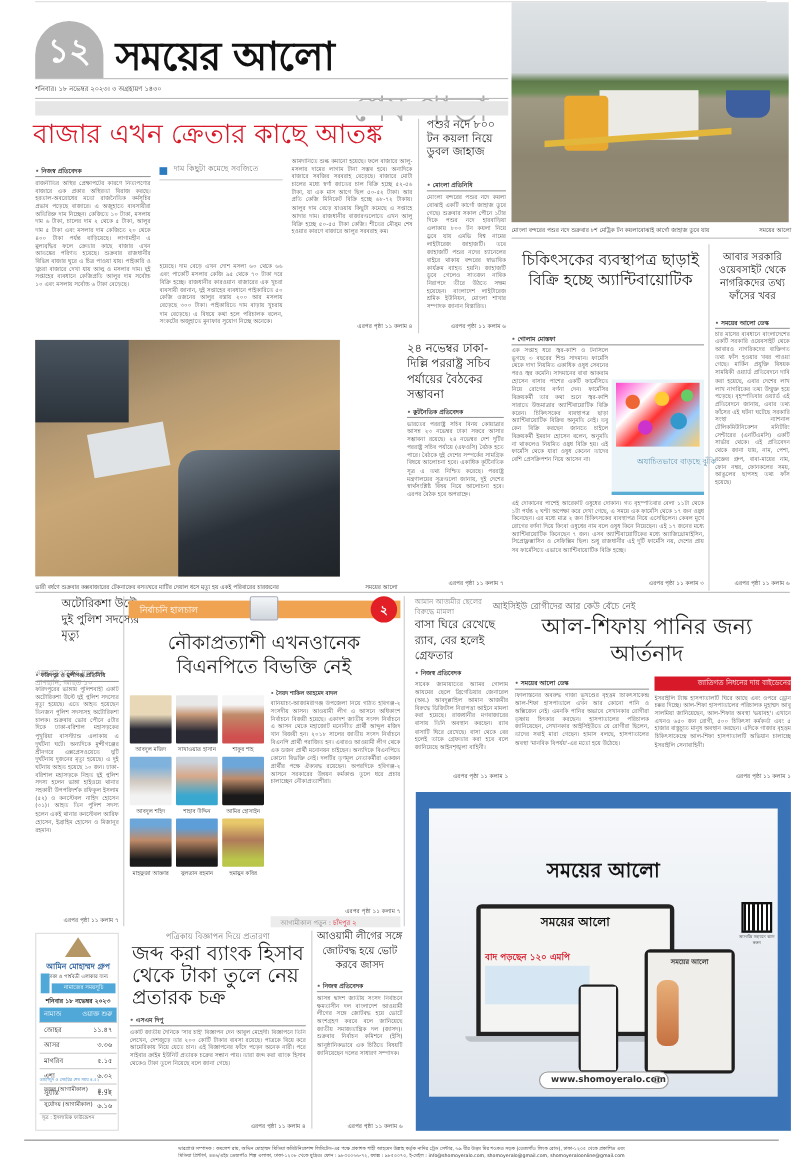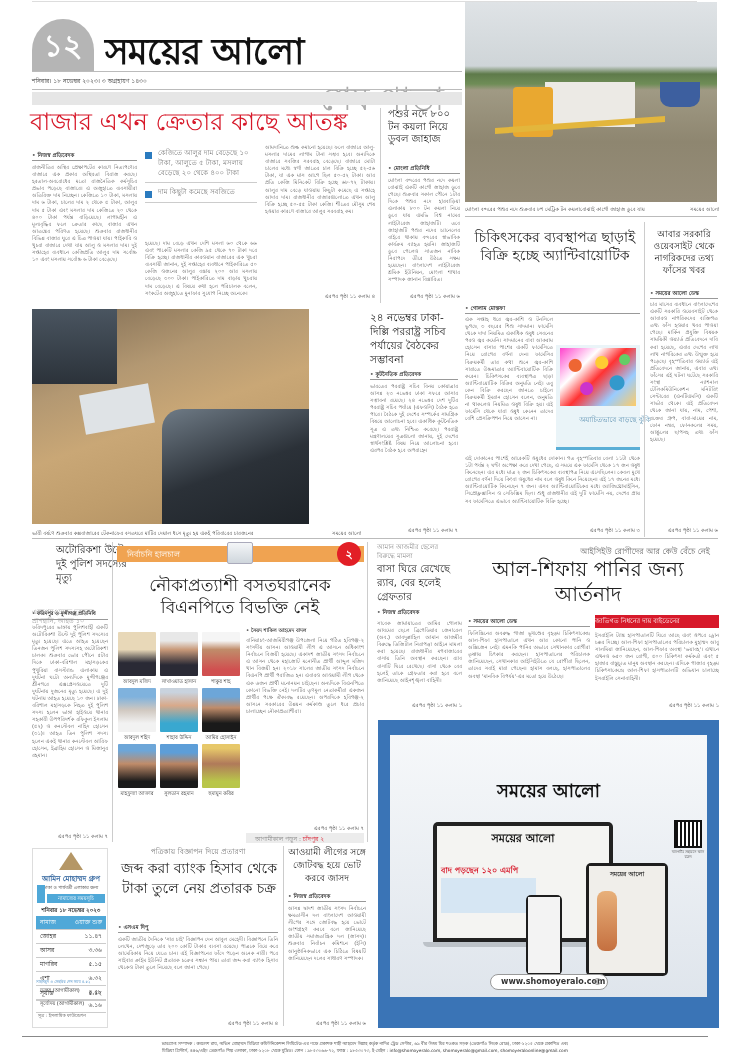--- a/index.html
+++ b/index.html
@@ -35,24 +35,20 @@
 <div class="abs" style="left:32px;top:92px;width:430px;height:13px;background:#e6e6e6;"></div>
 
 <div class="abs hl" style="left:30px;top:107px;font-size:24px;color:#d7192a;white-space:nowrap;">বাজার এখন ক্রেতার কাছে আতঙ্ক</div>
 <div class="abs byline" style="left:32px;top:152px;">নিজস্ব প্রতিবেদক</div>
 <div class="rule" style="left:32px;top:160px;width:105px;background:#999;"></div>
 <div class="abs txt" style="left:32px;top:164px;width:105px;height:135px;">রাজনীতির অস্থির প্রেক্ষাপটের কারণে নিত্যপণ্যের বাজারে এক প্রকার অস্থিরতা বিরাজ করছে। হরতাল-অবরোধের মতো রাজনৈতিক কর্মসূচির প্রভাব পড়েছে বাজারে। এ অজুহাতে ব্যবসায়ীরা অতিরিক্ত দাম নিচ্ছেন। কেজিতে ১০ টাকা, মসলায় দাম ৬ টাকা, চালের দাম ২ থেকে ৫ টাকা, আলুর দাম ৫ টাকা এবং মসলার দাম কেজিতে ২০ থেকে ৪০০ টাকা পর্যন্ত বাড়িয়েছে। লাগামহীন এ মূল্যবৃদ্ধির ফলে ক্রেতার কাছে বাজার এখন আতঙ্কের পরিণত হয়েছে। শুক্রবার রাজধানীর বিভিন্ন বাজার ঘুরে এ চিত্র পাওয়া যায়। পাইকারি ও খুচরা বাজারে দেখা যায় আলু ও মসলার দাম। দুই সপ্তাহের ব্যবধানে কেজিপ্রতি আলুর দাম সর্বোচ্চ ১০ এবং মসলায় সর্বোচ্চ ৬ টাকা বেড়েছে।</div>
 
 <div class="abs" style="left:145px;top:144px;width:112px;">
   <div class="bullet-item">
       <span class="bullet-sq"></span>
-      <span style="font-size:7px;line-height:10px;">কেজিতে আলুর দাম বেড়েছে ১০ টাকা, আলুতে ৫ টাকা, মসলায় বেড়েছে ২০ থেকে ৪০০ টাকা</span>
-    </div>
-  <div class="bullet-item">
-      <span class="bullet-sq"></span>
       <span style="font-size:7px;line-height:10px;">দাম কিছুটা কমেছে সবজিতে</span>
     </div>
 </div>
 <div class="abs txt" style="left:145px;top:240px;width:112px;height:59px;">হয়েছে। দাম বেড়ে এখন দেশি মসলা ৬০ থেকে ৬৬ এবং পাকেটি মসলার কেজি ৯৫ থেকে ৭০ টাকা দরে বিক্রি হচ্ছে। রাজধানীর কারওয়ান বাজারের এক খুচরা ব্যবসায়ী জানান, দুই সপ্তাহের ব্যবধানে পাইকারিতে ৫০ কেজি ওজনের আলুর বস্তায় ২০০ আর মসলায় বেড়েছে ৩০০ টাকা। পাইকারিতে দাম বাড়ায় খুচরায় দাম বেড়েছে। এ বিষয়ে কথা হলে পরিচালক বলেন, সংকটের অজুহাতে মুনাফার সুযোগ নিচ্ছে অনেকে।</div>
 <div class="abs txt" style="left:265px;top:144px;width:110px;height:150px;">আমদানিতে শুল্ক কমানো হয়েছে। ফলে বাজারে আলু-মসলার দামের লাগাম টানা সম্ভব হবে। অন্যদিকে বাজারে সবজির সরবরাহ বেড়েছে। বাজারে মোটা চালের মধ্যে স্বর্ণা জাতের চাল বিক্রি হচ্ছে ৫২-৫৬ টাকা, যা এক মাস আগে ছিল ৫০-৫২ টাকা। আর প্রতি কেজি মিনিকেট বিক্রি হচ্ছে ৬৮-৭২ টাকায়। আলুর দাম বেড়ে যাওয়ায় কিছুটা কমেছে এ সপ্তাহে আদার দাম। রাজধানীর বাজারগুলোতে এখন আলু বিক্রি হচ্ছে ৫০-৫৫ টাকা কেজি। শীতের মৌসুম শেষ হওয়ার কারণে বাজারে আলুর সরবরাহ কম।</div>
 <div class="abs cont" style="left:265px;top:293px;width:110px;">এরপর পৃষ্ঠা ১১ কলাম ৪</div>
 
 <div class="vrule" style="left:380px;top:108px;height:195px;"></div>
 <div class="abs hl" style="left:388px;top:108px;width:72px;font-size:10px;">পশুর নদে ৮০০ টন কয়লা নিয়ে ডুবল জাহাজ</div>
 <div class="abs byline" style="left:388px;top:165px;">মোংলা প্রতিনিধি</div>
@@ -112,21 +108,21 @@
 <div class="abs cont" style="left:32px;top:833px;width:76px;">এরপর পৃষ্ঠা ১১ কলাম ৭</div>
 <div class="vrule" style="left:112px;top:542px;height:300px;"></div>
 
 <div class="abs" style="left:117px;top:546px;width:247px;height:16px;background:#f0a351;"></div>
 <div class="abs" style="left:127px;top:548px;font-size:8px;color:#fff;">নির্বাচনি হালচাল</div>
 <div class="abs" style="left:227px;top:542px;width:26px;height:22px;background:linear-gradient(#f4f6f8,#cfd6dc);border:1px solid #aab;border-radius:2px;"></div>
 <div class="abs" style="left:312px;top:548px;font-size:8px;color:#fff;margin-top:16px;">হবিগঞ্জ</div>
 <div class="abs" style="left:337px;top:542px;width:24px;height:24px;border-radius:50%;background:#e21f26;"></div>
 <div class="abs" style="left:337px;top:546px;width:24px;text-align:center;font-size:11px;font-weight:bold;color:#fff;">২</div>
 
-<div class="abs hl" style="left:130px;top:574px;width:220px;font-size:17px;text-align:center;line-height:22px;">নৌকাপ্রত্যাশী বসতঘরানেক বিএনপিতে বিভক্তি নেই</div>
+<div class="abs hl" style="left:130px;top:574px;width:220px;font-size:17px;text-align:center;line-height:22px;">নৌকাপ্রত্যাশী এখনওানেক বিএনপিতে বিভক্তি নেই</div>
 
 <div class="person" style="left:118px;top:632px;">
     <div class="face" style="background:linear-gradient(#e8d8b8 40%,#2a2a35 70%);"></div>
     <div class="name">আবদুল মজিদ</div>
   </div>
 <div class="person" style="left:160px;top:632px;">
     <div class="face" style="background:linear-gradient(#e8e8e8 20%,#c99a7a 40%,#2a2a35 75%);"></div>
     <div class="name">সাখাওয়াত হাসান</div>
   </div>
 <div class="person" style="left:202px;top:632px;">
@@ -164,26 +160,26 @@
 <div class="abs" style="left:246px;top:833px;width:118px;height:10px;background:#ececec;"></div>
 <div class="abs" style="left:255px;top:834px;font-size:6px;color:#888;"><span>আগামীকাল পড়ুন</span> : <span style="color:#d7192a;">চাঁদপুর ২</span></div>
 <div class="vrule" style="left:367px;top:542px;height:300px;"></div>
 
 <div class="abs" style="left:377px;top:543px;width:80px;font-size:6.5px;line-height:9px;color:#888;">আমান আজমীর ছেলের বিরুদ্ধে মামলা</div>
 <div class="abs hl" style="left:377px;top:562px;width:85px;font-size:10px;line-height:14px;">বাসা ঘিরে রেখেছে র‍্যাব, বের হলেই গ্রেফতার</div>
 <div class="abs byline" style="left:377px;top:609px;">নিজস্ব প্রতিবেদক</div>
 <div class="abs txt" style="left:377px;top:620px;width:85px;height:82px;">সাবেক জামায়াতের আমির গোলাম আযমের ছেলে ব্রিগেডিয়ার জেনারেল (অব.) আবদুল্লাহিল আমান আজমীর বিরুদ্ধে ডিজিটাল নিরাপত্তা আইনে মামলা করা হয়েছে। রাজধানীর মগবাজারের বাসায় তিনি অবস্থান করছেন। র‍্যাব বাসাটি ঘিরে রেখেছে। বাসা থেকে বের হলেই তাকে গ্রেফতার করা হবে বলে জানিয়েছে আইনশৃঙ্খলা বাহিনী।</div>
 <div class="abs cont" style="left:377px;top:702px;width:85px;">এরপর পৃষ্ঠা ১১ কলাম ১</div>
 
-<div class="abs" style="left:470px;top:545px;width:240px;text-align:right;font-size:8px;color:#666;">আইসিইউ রোগীদের আর কেউ বেঁচে নেই</div>
+<div class="abs" style="left:448px;top:545px;width:240px;text-align:left;font-size:8px;color:#666;">আইসিইউ রোগীদের আর কেউ বেঁচে নেই</div>
 <div class="abs hl" style="left:478px;top:557px;width:220px;font-size:20px;text-align:center;line-height:25px;">আল-শিফায় পানির জন্য আর্তনাদ</div>
 <div class="abs byline" style="left:468px;top:618px;">সময়ের আলো ডেস্ক</div>
 <div class="rule" style="left:468px;top:626px;width:122px;background:#999;"></div>
 <div class="abs txt" style="left:468px;top:630px;width:122px;height:72px;">ফিলিস্তিনের অবরুদ্ধ গাজা ভূখণ্ডের বৃহত্তম চিকিৎসাকেন্দ্র আল-শিফা হাসপাতালে এখন আর কোনো পানি ও অক্সিজেন নেই। এমনকি পানির অভাবে সেখানকার রোগীরা তৃষ্ণায় চিৎকার করছেন। হাসপাতালের পরিচালক জানিয়েছেন, সেখানকার আইসিইউতে যে রোগীরা ছিলেন, তাদের সবাই মারা গেছেন। হামাস বলছে, হাসপাতালের অবস্থা 'মানবিক বিপর্যয়'-এর মতো হয়ে উঠেছে।</div>
-<div class="abs" style="left:595px;top:615px;width:124px;height:13px;background:#d7192a;color:#fff;font-size:6.5px;line-height:13px;text-align:left;">জাতিগত নিধনের দায় বাইডেনের</div>
+<div class="abs" style="left:595px;top:615px;width:124px;height:13px;background:#d7192a;color:#fff;font-size:6.5px;line-height:13px;text-align:right;">জাতিগত নিধনের দায় বাইডেনের</div>
 <div class="abs txt" style="left:595px;top:632px;width:124px;height:70px;">ইসরাইলি ট্যাঙ্ক হাসপাতালটি ঘিরে আছে এবং ওপরে ড্রোন চক্কর দিচ্ছে। আল-শিফা হাসপাতালের পরিচালক মুহাম্মদ আবু সালমিয়া জানিয়েছেন, আল-শিফার অবস্থা 'ভয়াবহ'। এখানে এখনও ৬৫০ জন রোগী, ৫০০ চিকিৎসা কর্মকর্তা এবং ৫ হাজার বাস্তুচ্যুত মানুষ অবস্থান করছেন। এদিকে গাজার বৃহত্তম চিকিৎসাকেন্দ্রে আল-শিফা হাসপাতালটি অভিযান চালাচ্ছে ইসরাইলি সেনাবাহিনী।</div>
 <div class="abs cont" style="left:595px;top:702px;width:124px;">এরপর পৃষ্ঠা ১১ কলাম ১</div>
 
 <div class="abs" style="left:32px;top:848px;width:76px;height:180px;border:1px solid #ddd;background:#fff;">
   <div class="abs" style="left:26px;top:3px;width:0;height:0;border-left:12px solid transparent;border-right:12px solid transparent;border-bottom:18px solid #b59766;"></div>
   <div class="abs" style="left:2px;top:24px;width:72px;text-align:center;font-size:7px;color:#2a5f9a;font-weight:bold;">আমিন মোহাম্মদ গ্রুপ</div>
   <div class="abs" style="left:2px;top:36px;width:72px;text-align:center;font-size:4.5px;color:#333;">ঢাকা ও পার্শ্ববর্তী এলাকার জন্য</div>
   <div class="abs" style="left:4px;top:36px;width:8px;height:18px;background:#4fa8d8;"></div>
   <div class="abs" style="left:14px;top:45px;width:58px;height:9px;background:#4fa8d8;color:#fff;font-size:5px;text-align:center;line-height:9px;">নামাজের সময়সূচি</div>
   <div class="abs" style="left:2px;top:58px;width:72px;text-align:center;font-size:5.5px;color:#222;font-weight:bold;">শনিবার ১৮ নভেম্বর ২০২৩</div>
@@ -219,21 +215,21 @@
       <span>৫.১২</span>
     </div>
   <div class="abs prayer-row" style="left:3px;top:150px;width:70px;">
       <span style="font-size:5px;">সূর্যোদয় (আগামীকাল)</span>
       <span>৬.১৬</span>
     </div>
   <div class="abs" style="left:5px;top:164px;font-size:4.5px;color:#555;">সূত্র : ইসলামিক ফাউন্ডেশন</div>
 </div>
 
 <div class="abs" style="left:118px;top:846px;width:160px;text-align:center;font-size:7.5px;color:#777;">পত্রিকায় বিজ্ঞাপন দিয়ে প্রতারণা</div>
-<div class="abs hl" style="left:120px;top:858px;width:158px;font-size:14px;text-align:center;line-height:20px;">জব্দ করা ব্যাংক হিসাব থেকে টাকা তুলে নেয় প্রতারক চক্র</div>
+<div class="abs hl" style="left:120px;top:858px;width:158px;font-size:18px;line-height:20px;">জব্দ করা ব্যাংক হিসাব থেকে টাকা তুলে নেয় প্রতারক চক্র</div>
 <div class="abs byline" style="left:118px;top:924px;">এসএম দিপু</div>
 <div class="rule" style="left:118px;top:932px;width:160px;background:#999;"></div>
 <div class="abs txt" style="left:118px;top:936px;width:160px;height:82px;">একটি জাতীয় দৈনিকে 'সার চাই' বিজ্ঞাপন দেন আবুল মেহেদী। বিজ্ঞাপনে তিনি লেখেন, দেশজুড়ে তার ২০০ কোটি টাকার ব্যবসা রয়েছে। পাত্রকে বিয়ে করে আমেরিকায় নিয়ে যেতে চান। এই বিজ্ঞাপনের ফাঁদে পড়েন অনেক নারী। পরে সাইবার ক্রাইম ইউনিট প্রতারক চক্রের সন্ধান পায়। তারা জব্দ করা ব্যাংক হিসাব থেকেও টাকা তুলে নিয়েছে বলে জানা গেছে।</div>
 <div class="abs cont" style="left:118px;top:1020px;width:160px;">এরপর পৃষ্ঠা ১১ কলাম ৪</div>
 <div class="vrule" style="left:283px;top:846px;height:180px;"></div>
 
 <div class="abs hl" style="left:288px;top:846px;width:78px;font-size:9px;text-align:center;line-height:13px;">আওয়ামী লীগের সঙ্গে জোটবদ্ধ হয়ে ভোট করবে জাসদ</div>
 <div class="abs byline" style="left:288px;top:893px;">নিজস্ব প্রতিবেদক</div>
 <div class="rule" style="left:288px;top:901px;width:78px;background:#999;"></div>
 <div class="abs txt" style="left:288px;top:905px;width:78px;height:112px;">আসন্ন দ্বাদশ জাতীয় সংসদ নির্বাচনে ক্ষমতাসীন দল বাংলাদেশ আওয়ামী লীগের সঙ্গে জোটবদ্ধ হয়ে ভোটে অংশগ্রহণ করবে বলে জানিয়েছে জাতীয় সমাজতান্ত্রিক দল (জাসদ)। শুক্রবার নির্বাচন কমিশনে (ইসি) আনুষ্ঠানিকভাবে এক চিঠিতে বিষয়টি জানিয়েছেন দলের সাধারণ সম্পাদক।</div>

